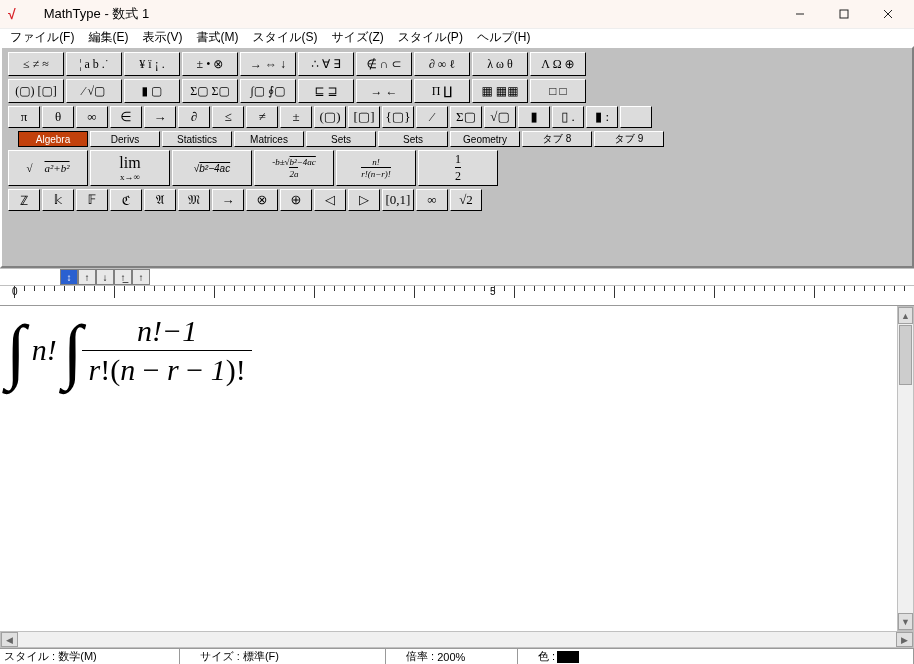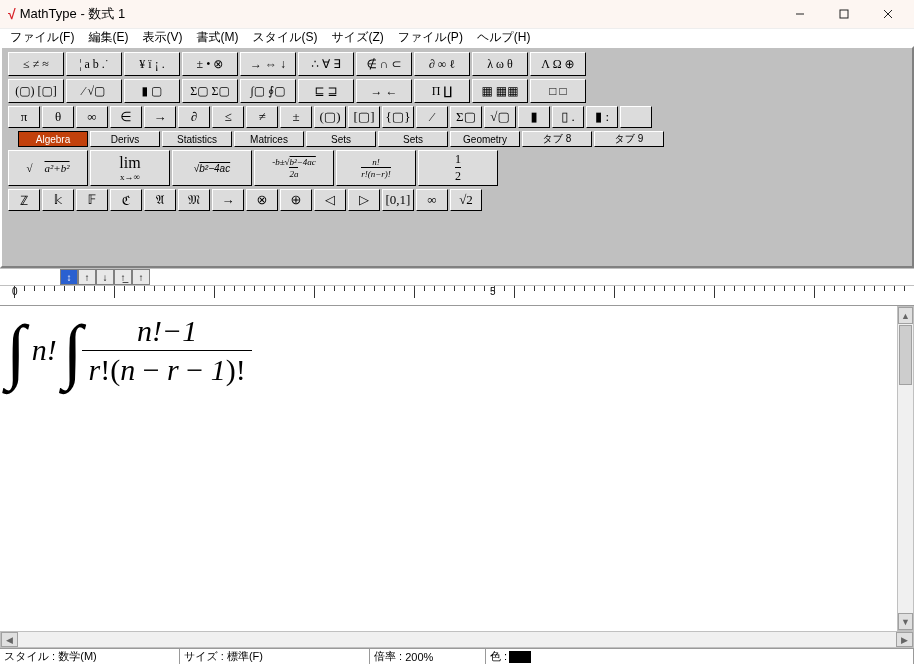--- a/index.html
+++ b/index.html
@@ -1,20 +1,20 @@
 <!DOCTYPE html>
 <html><head>
 <meta charset="utf-8">
 <style>
   * { box-sizing: border-box; margin: 0; padding: 0; }
   body { font-family: "MS UI Gothic", sans-serif; font-size: 12px; overflow: hidden; background: #fff; }
   
   .titlebar { height: 28px; display: flex; align-items: center; padding: 0 4px 0 8px; background: #fdf6f2; }
   .titlebar .logo { color: #d8232a; font-weight: bold; font-size: 14px; margin-right: 4px; }
-  .titlebar .title { flex: 1; font-size: 13px; }
+  .titlebar .title { flex: 1; font-size: 13px; margin-left: 24px; }
   .titlebar .winbtn { width: 44px; height: 28px; display: flex; align-items: center; justify-content: center; font-size: 14px; }
   .titlebar .winbtn svg { stroke: #222; stroke-width: 1; fill: none; }
   
   .menubar { height: 18px; display: flex; align-items: center; padding: 0 4px; gap: 2px; background: #fff; border-top: 1px solid #eee; }
   .menubar .item { padding: 1px 6px; font-size: 12px; }
   
   .toolbar-area { background: #c0c0c0; padding: 4px 6px; border-top: 2px solid #fff; border-left: 2px solid #fff; border-bottom: 2px solid #808080; border-right: 2px solid #808080; }
   .tb-row { display: flex; gap: 2px; margin-bottom: 3px; }
   .tb-btn { width: 56px; height: 24px; background: #dcdcdc; border: 1px solid #000; border-top-color: #fff; border-left-color: #fff; display: flex; align-items: center; justify-content: center; font-family: "Times New Roman", serif; font-size: 12px; }
   .tb-btn.small { width: 32px; height: 22px; font-size: 13px; }
@@ -37,21 +37,21 @@
   .frac .num { padding: 0 6px 2px; }
   .frac .den { border-top: 1.5px solid #000; padding: 2px 6px 0; }
   .equation .op { font-style: normal; }
   
   .hscroll { height:17px; background:#f0f0f0; border:1px solid #c0c0c0; display:flex; position:relative; }
   .hscroll .arrow { width:17px; height:15px; background:#e0e0e0; border:1px solid #a0a0a0; display:flex; align-items:center; justify-content:center; font-size:9px; color:#666; }
   .vscroll { width:17px; background:#f0f0f0; border:1px solid #c0c0c0; display:flex; flex-direction:column; }
   .vscroll .arrow { height:17px; width:15px; background:#e0e0e0; border:1px solid #a0a0a0; display:flex; align-items:center; justify-content:center; font-size:9px; color:#666; }
   .vscroll .thumb { height:60px; background:#cdcdcd; border:1px solid #a0a0a0; margin:1px; }
   
-  .statusbar { height:16px; display:flex; background:#fff; border-top:1px solid #999; font-size:11px; }
+  .statusbar { height:16px; display:flex; background:#fff; border-top:1px solid #999; font-size:11px;gap:16px; }
   .statusbar .cell { border-right:1px solid #999; padding: 1px 4px; display:flex; align-items:center; }
   .statusbar .swatch { width:22px; height:12px; background:#000; display:inline-block; margin-left:2px; }
   
   .main-row { display:flex; height: calc(664px - 28px - 18px - 222px - 18px - 20px - 17px - 16px); }
   
   .frac-small { display:inline-flex; flex-direction:column; align-items:center; font-size:9px; font-style:italic; }
   .frac-small .d { border-top:1px solid #000; padding-top:1px;}
 </style>
 </head>
 <body>
@@ -77,21 +77,21 @@
     </div>
 </div>
 
 <div class="menubar">
   <span class="item">ファイル(F)</span>
   <span class="item">編集(E)</span>
   <span class="item">表示(V)</span>
   <span class="item">書式(M)</span>
   <span class="item">スタイル(S)</span>
   <span class="item">サイズ(Z)</span>
-  <span class="item">ファイル(P)</span>
+  <span class="item">スタイル(P)</span>
   <span class="item">ヘルプ(H)</span>
 </div>
 
 <div class="toolbar-area" style="height:222px;">
 
   <div class="tb-row">
     <div class="tb-btn">≤ ≠ ≈</div>
     <div class="tb-btn">¦ a b .˙</div>
     <div class="tb-btn">¥ ï ¡ .</div>
     <div class="tb-btn">± • ⊗</div>

